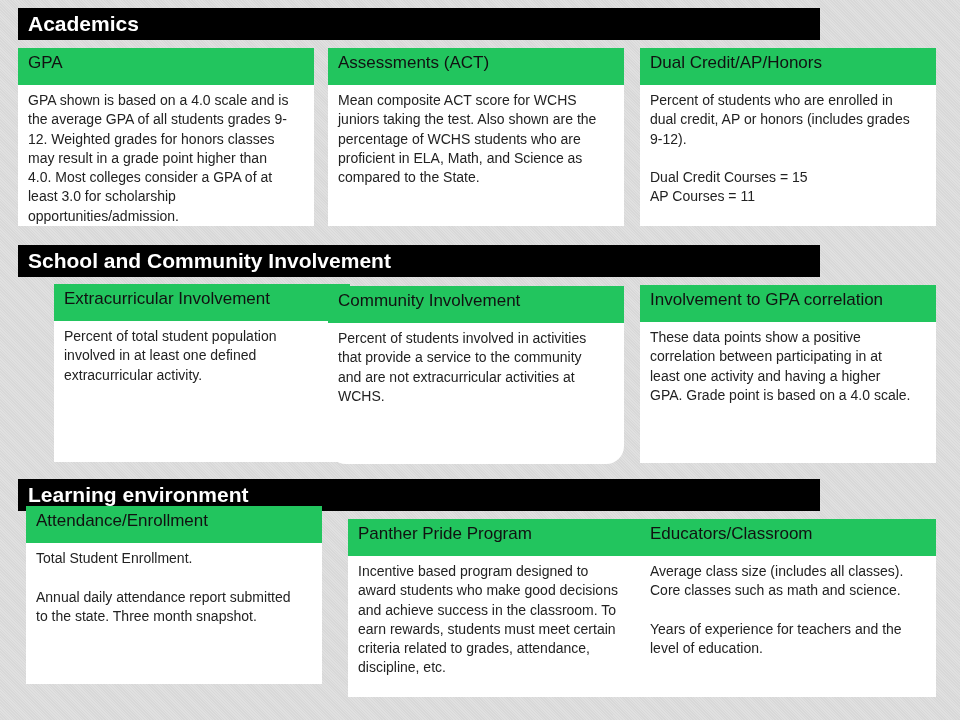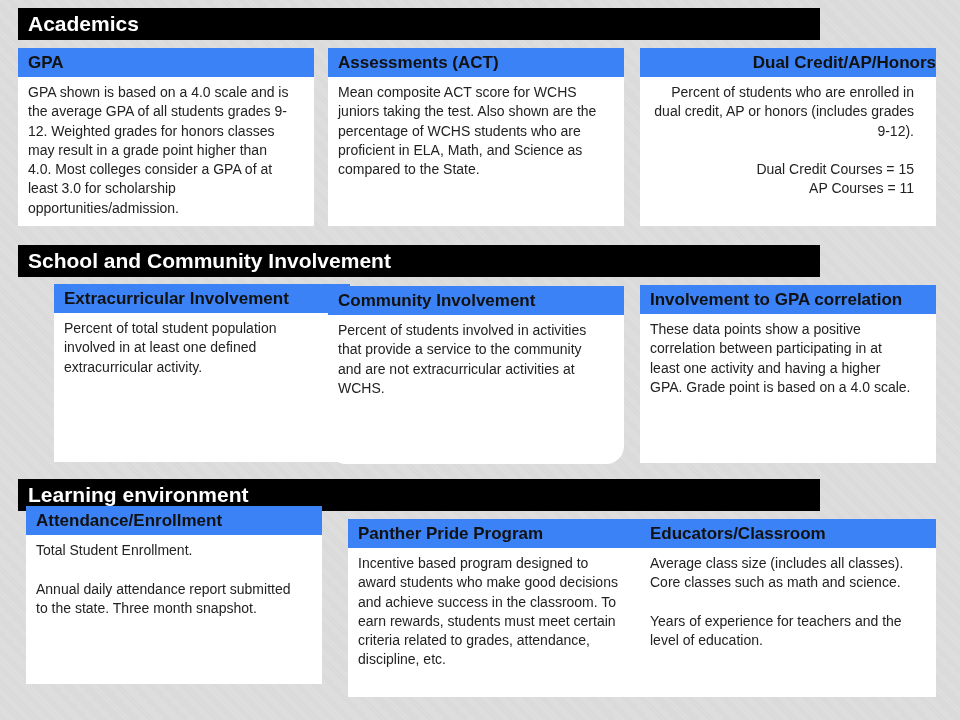--- a/index.html
+++ b/index.html
@@ -10,41 +10,41 @@
     font-family: "Liberation Sans", sans-serif;
     position: relative;
   }
   .section-bar {
     position: absolute; left: 18px; width: 802px; height: 32px;
     background: #000; color: #fff; font-weight: bold; font-size: 21px;
     line-height: 32px; padding-left: 10px; box-sizing: border-box;
   }
   .card { position: absolute; width: 296px; background: #fff; }
   .card-head {
-    background: #3b82f6; color: #111; font-weight: bold; font-size: 17px;
-    height: 29px; line-height: 29px; padding-left: 10px;
+    background: #22c55e; color: #111; font-weight: normal; font-size: 17px;
+    height: 37px; line-height: 29px; padding-left: 10px;
   }
   .card-body {
     padding: 6px 22px 0 10px; font-size: 14px; line-height: 19.3px; color: #222;
     white-space: pre-line;
   }
 </style>
 </head>
 <body>
 
 <div class="section-bar" style="top:8px">Academics</div>
 <div class="card" style="left:18px; top:48px; height:178px;">
   <div class="card-head">GPA</div>
   <div class="card-body">GPA shown is based on a 4.0 scale and is the average GPA of all students grades 9-12. Weighted grades for honors classes may result in a grade point higher than 4.0. Most colleges consider a GPA of at least 3.0 for scholarship opportunities/admission.</div>
 </div>
 <div class="card" style="left:328px; top:48px; height:178px;">
   <div class="card-head">Assessments (ACT)</div>
   <div class="card-body">Mean composite ACT score for WCHS juniors taking the test. Also shown are the percentage of WCHS students who are proficient in ELA, Math, and Science as compared to the State.</div>
 </div>
-<div class="card" style="left:640px; top:48px; height:178px;text-align:right;">
+<div class="card" style="left:640px; top:48px; height:178px;">
   <div class="card-head">Dual Credit/AP/Honors</div>
   <div class="card-body">Percent of students who are enrolled in dual credit, AP or honors (includes grades 9-12).
 
 Dual Credit Courses = 15
 AP Courses = 11</div>
 </div>
 
 <div class="section-bar" style="top:245px">School and Community Involvement</div>
 <div class="card" style="left:18px; top:284px; height:178px;margin-left:36px;">
   <div class="card-head">Extracurricular Involvement</div>

